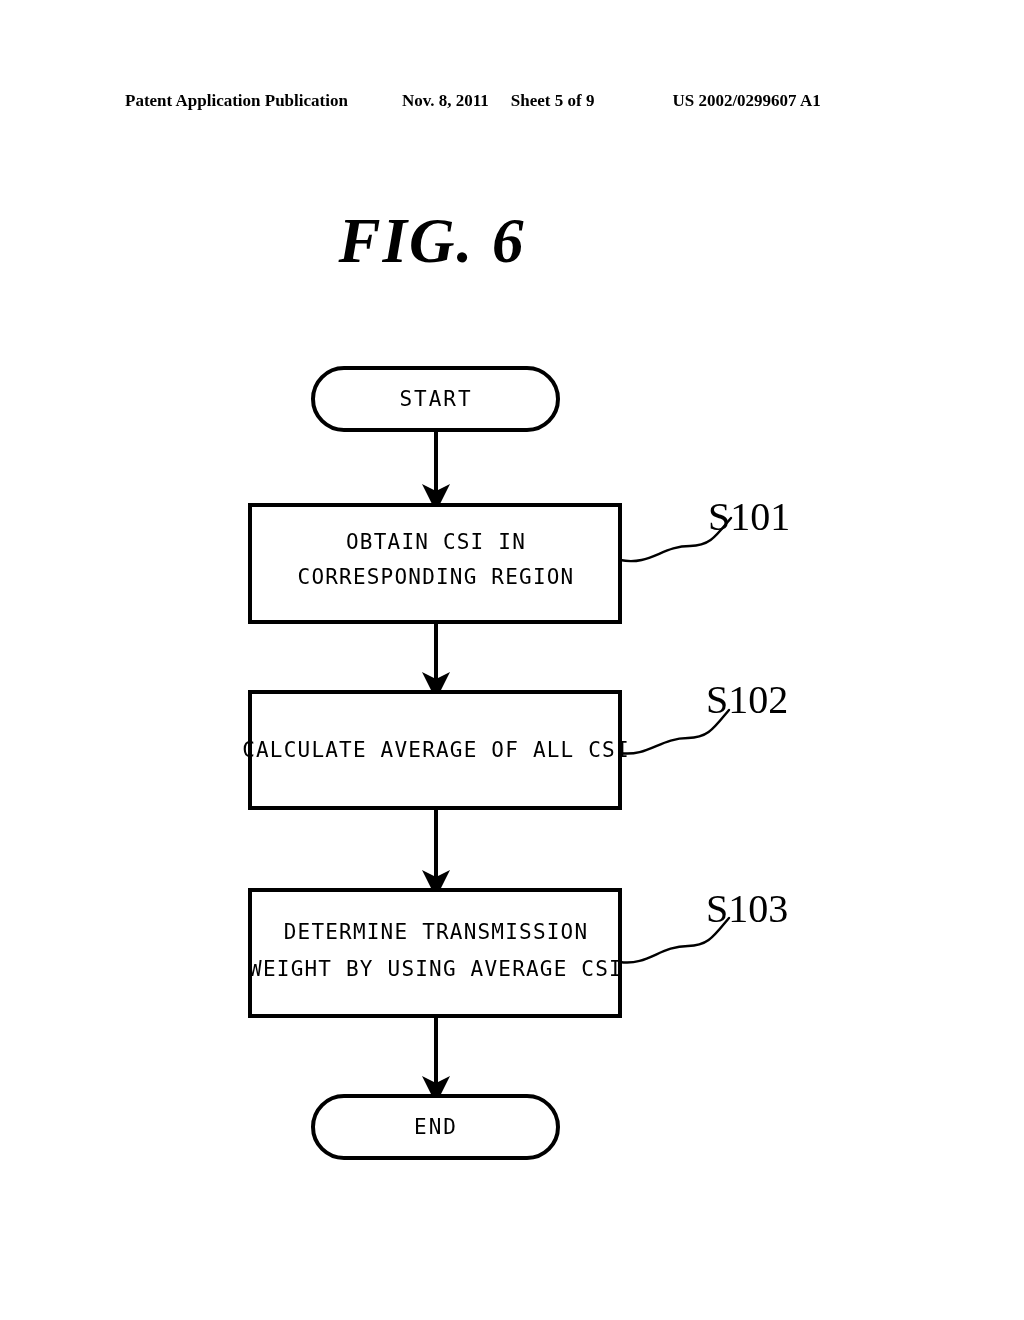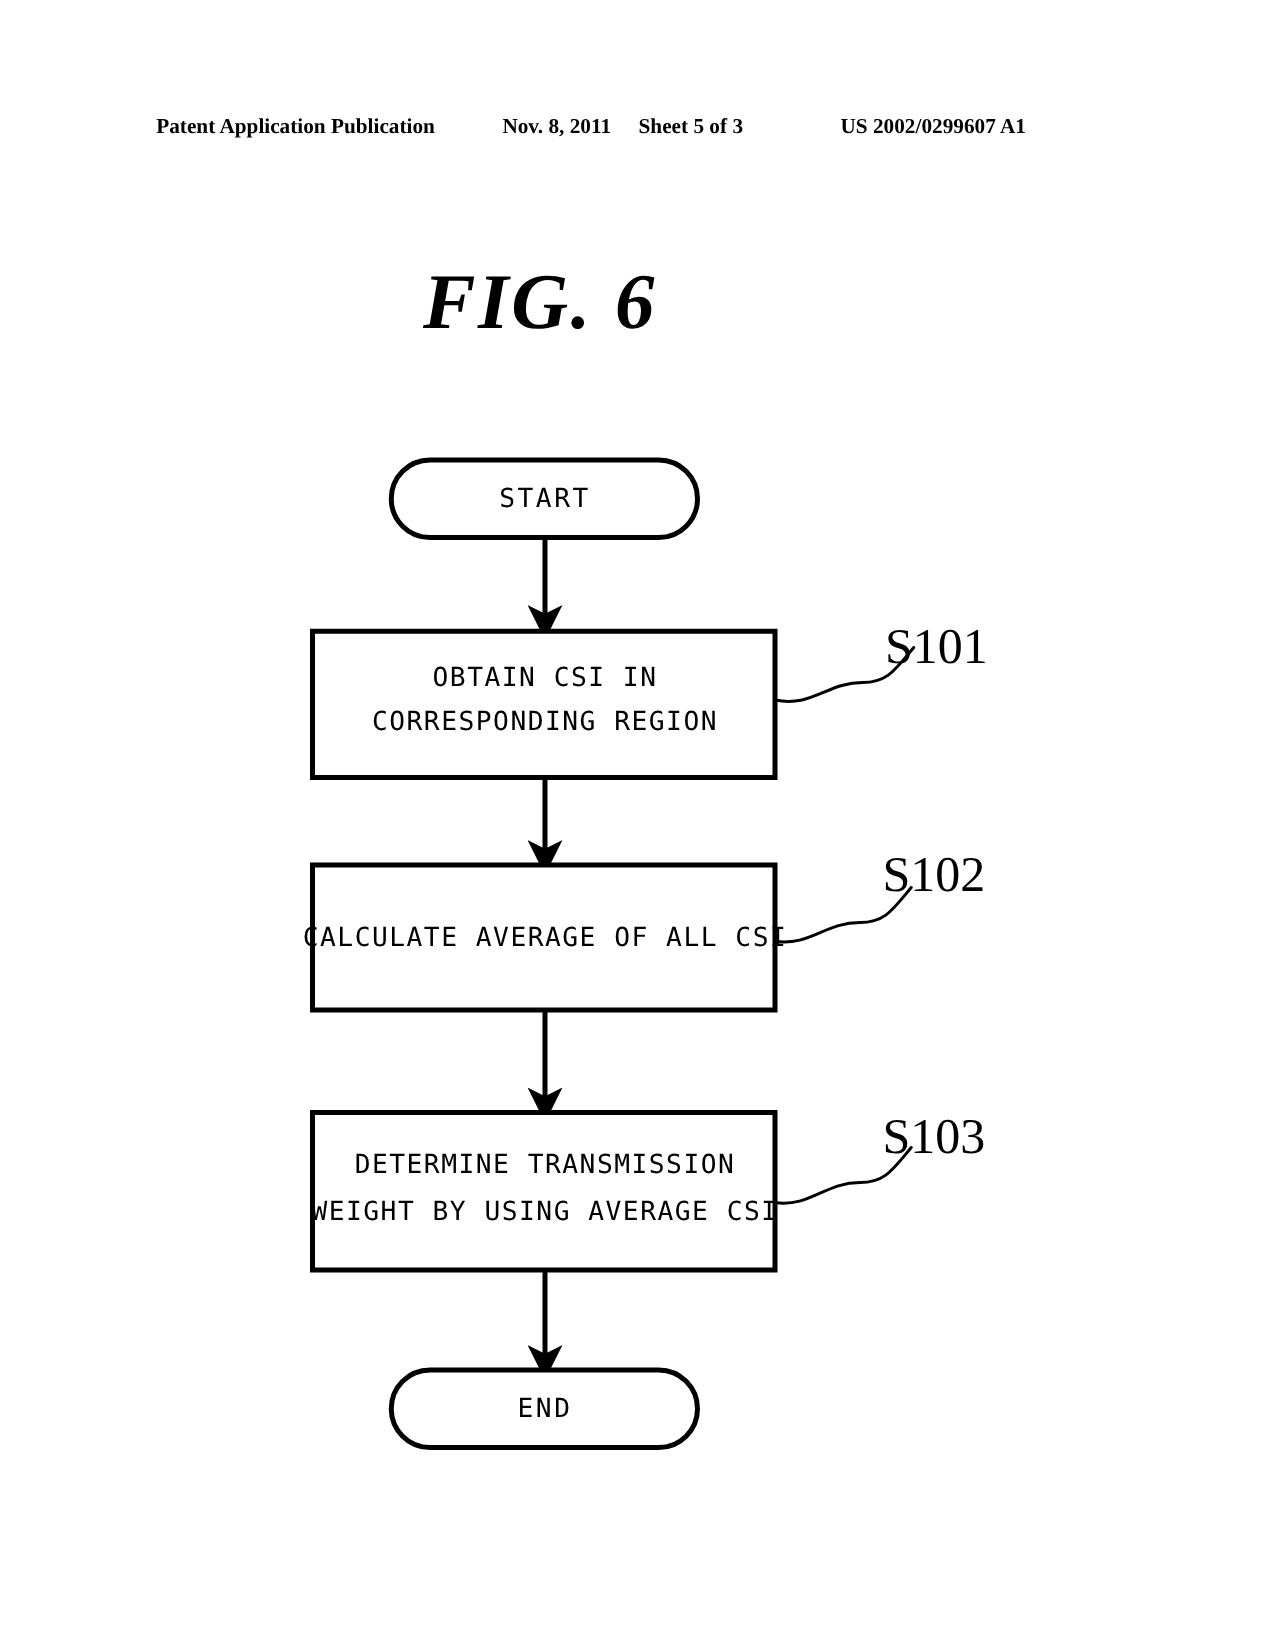--- a/index.html
+++ b/index.html
@@ -108,21 +108,21 @@
     stroke-linecap: round;
   }
   .arrowhead { fill: #000000; }
 </style>
 </head>
 <body>
 
 <div class="page-header">
   <span class="hdr-pub">Patent Application Publication</span>
   <span class="hdr-date">Nov. 8, 2011</span>
-  <span class="hdr-sheet">Sheet 5 of 3</span>
+  <span class="hdr-sheet">Sheet 5 of 9</span>
   <span class="hdr-docnum">US 2002/0299607 A1</span>
 </div>
 
 <div class="fig-title">FIG. 6</div>
 
 <svg class="flow-canvas" viewBox="0 0 1024 1320" xmlns="http://www.w3.org/2000/svg">
 
   <defs>
     <marker id="arrow" viewBox="0 0 12 12" refX="6" refY="6" markerWidth="7" markerHeight="7" orient="auto-start-reverse">
       <path d="M 0 0 L 12 6 L 0 12 L 3 6 z" class="arrowhead"></path>

